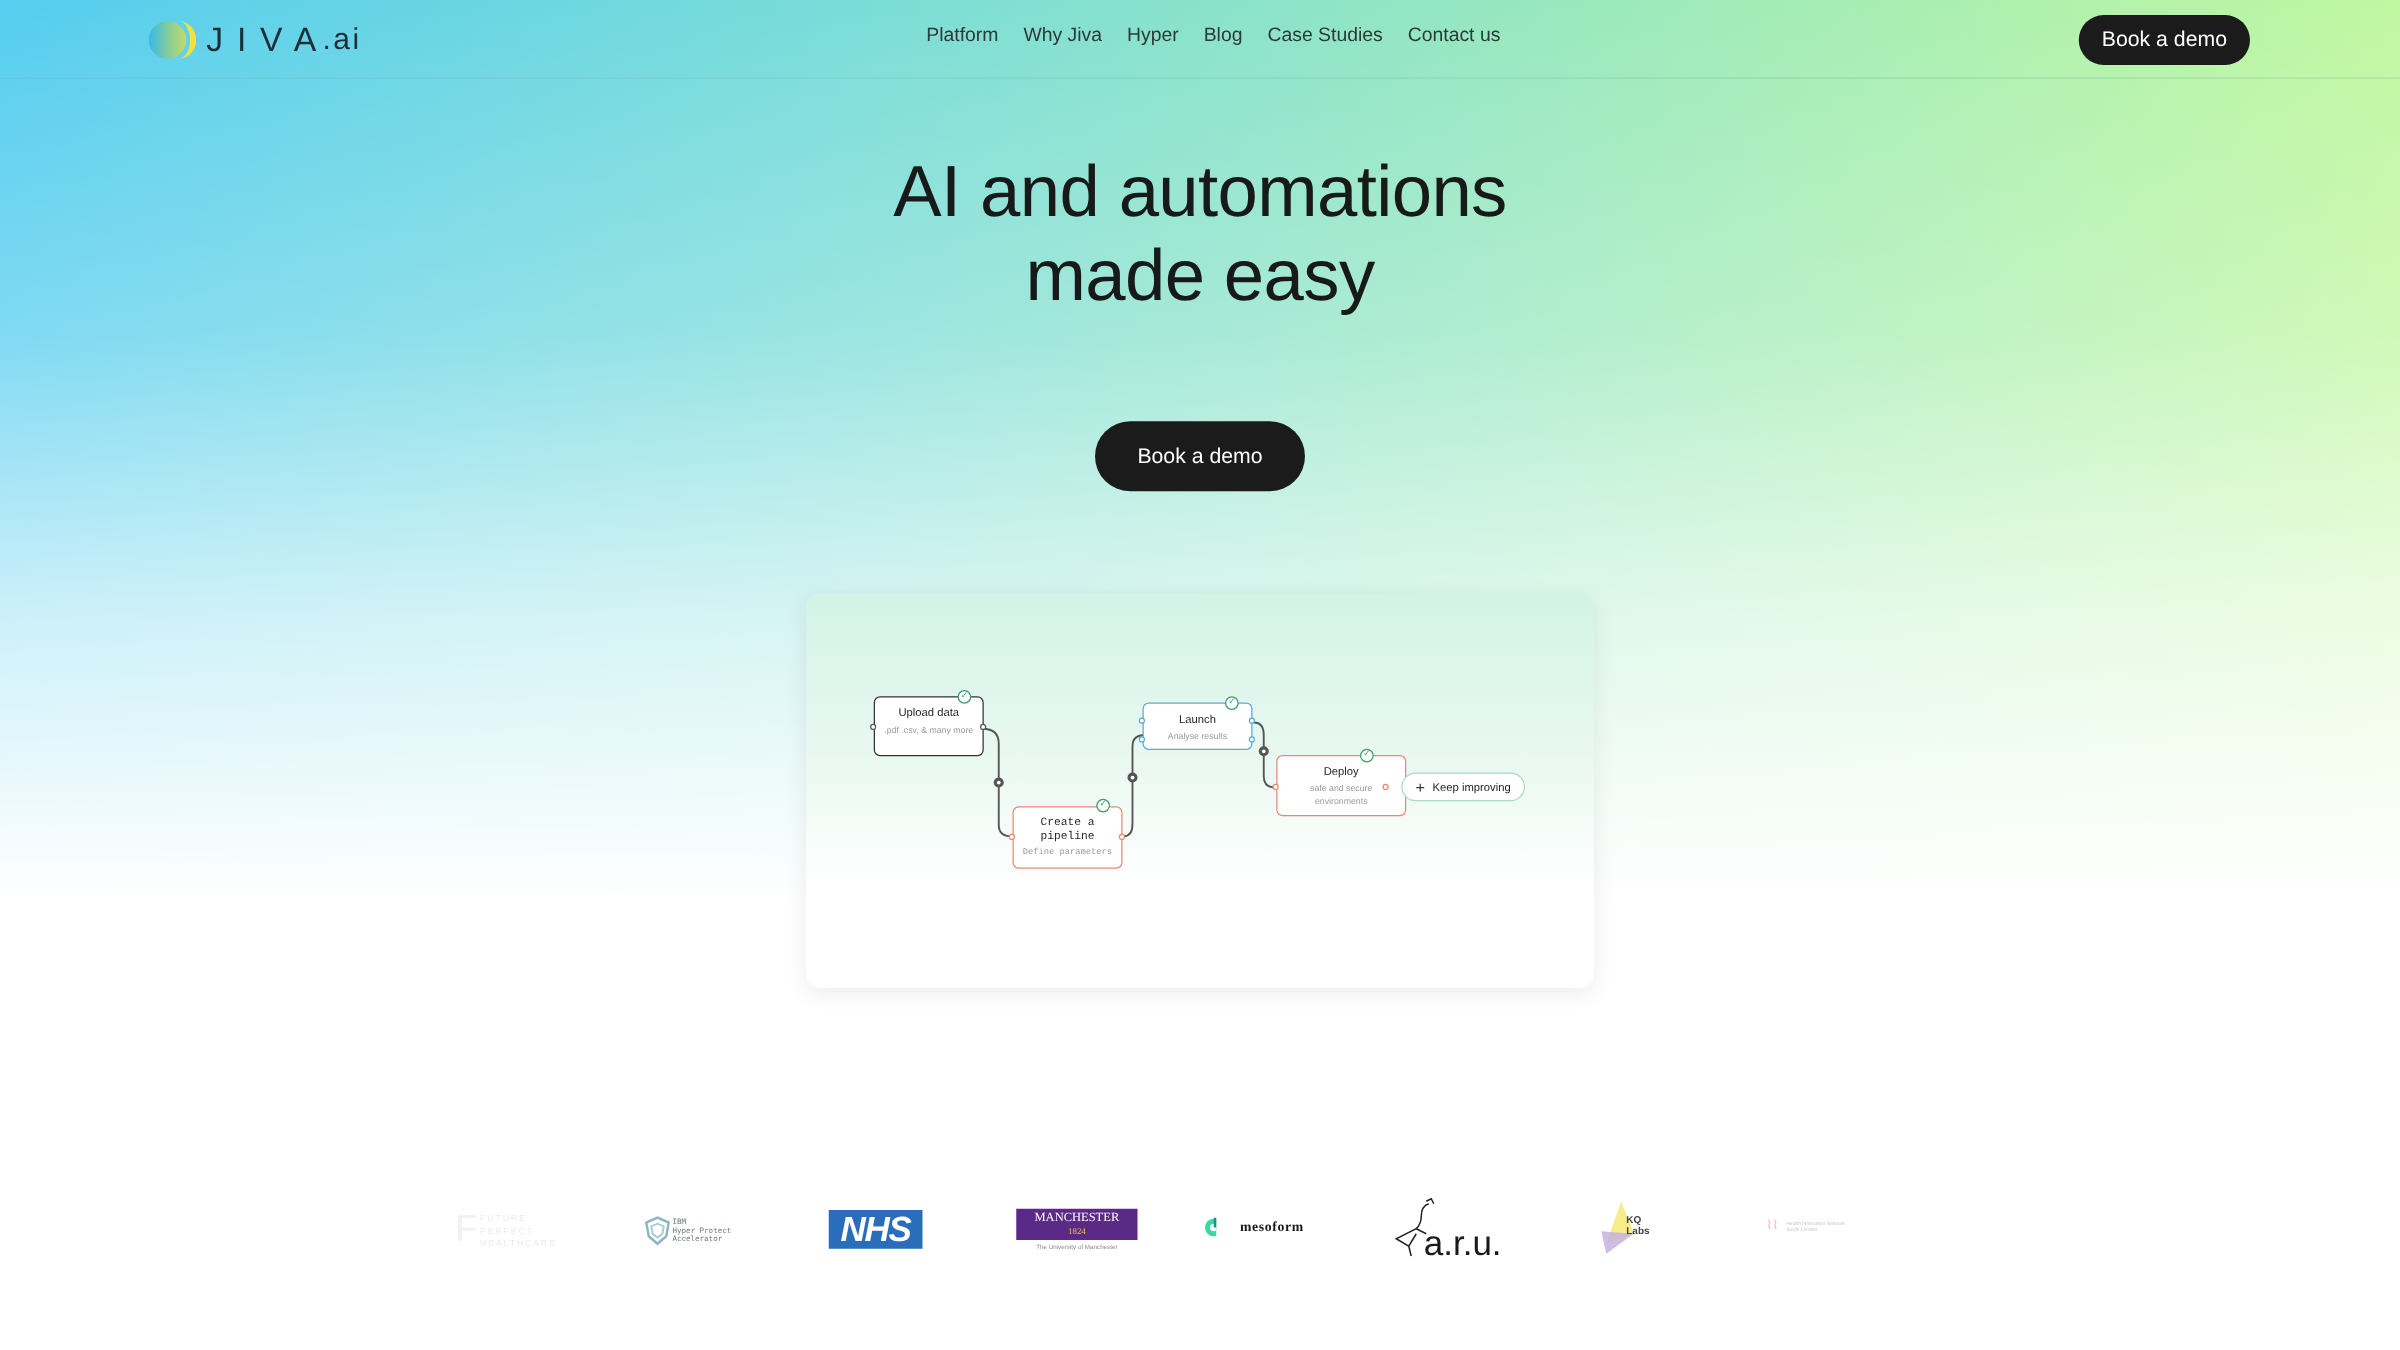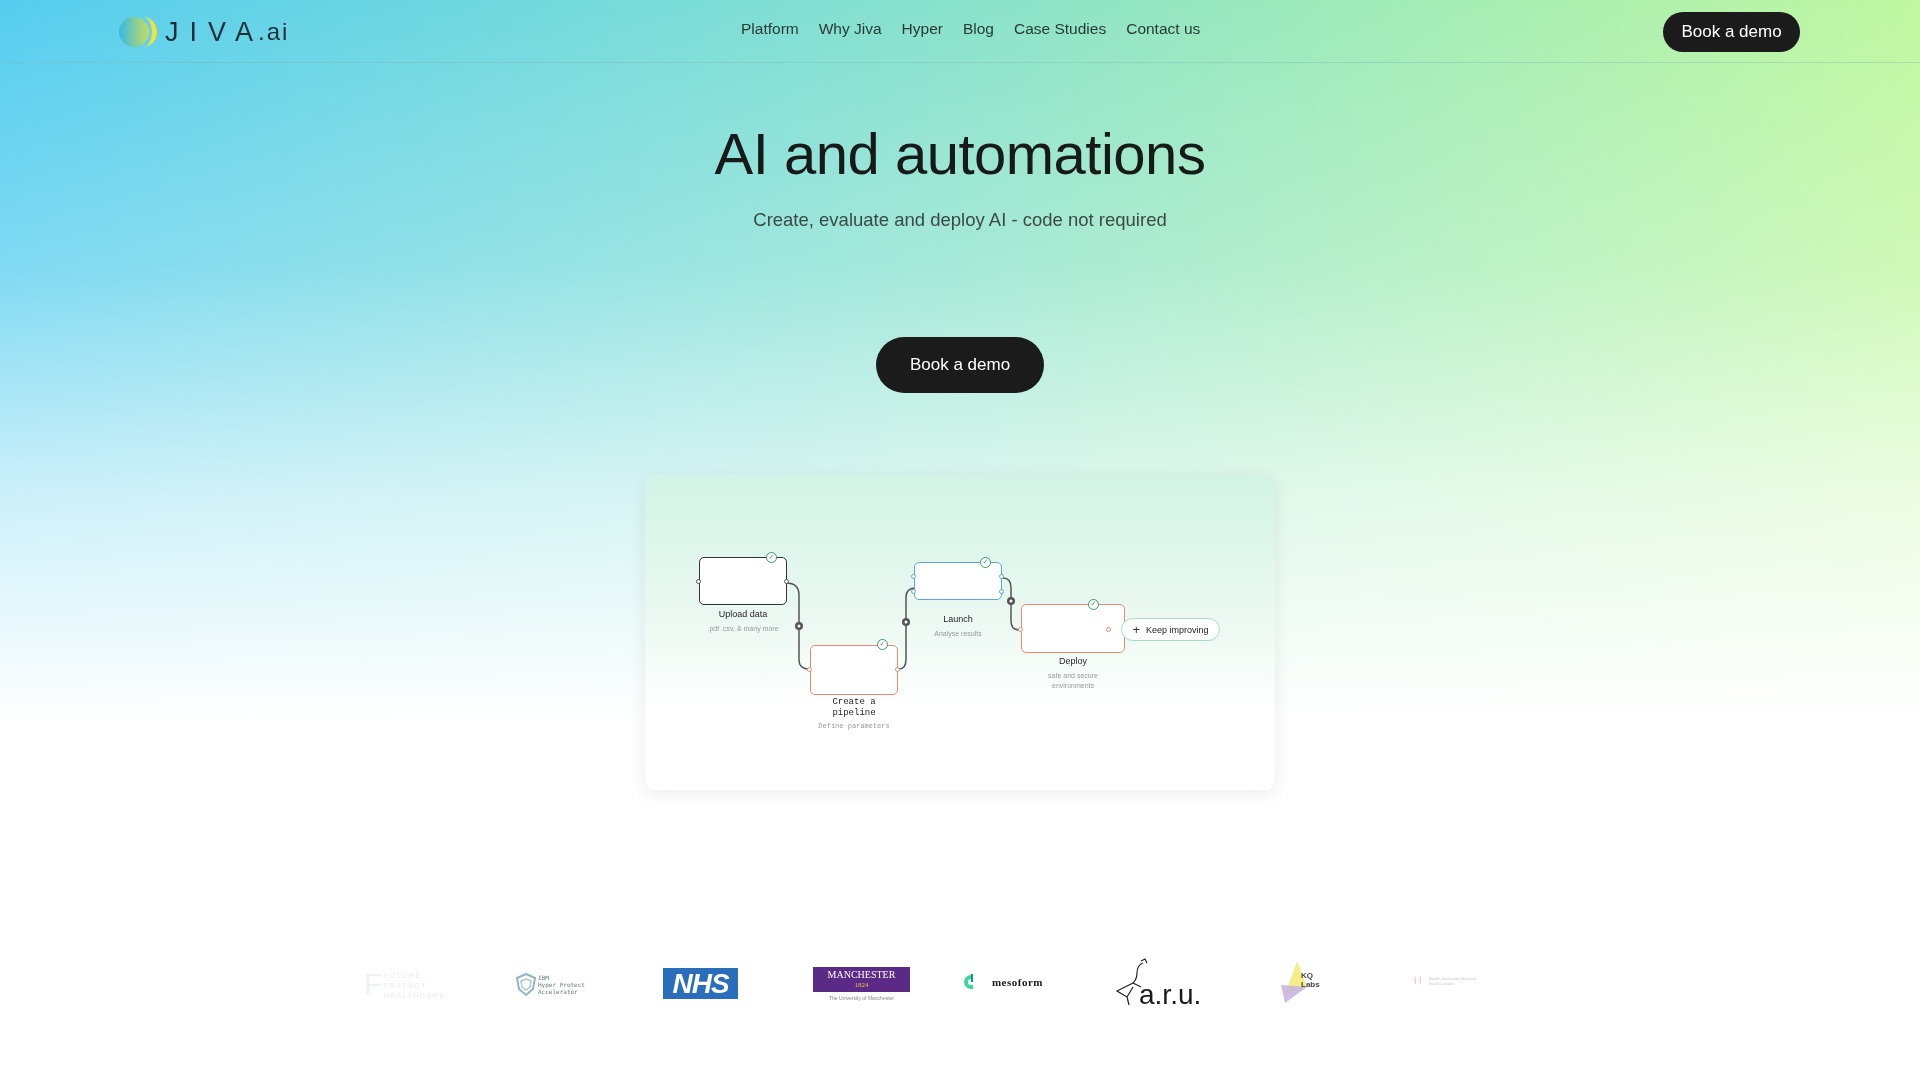--- a/index.html
+++ b/index.html
@@ -48,21 +48,21 @@
   .card {
     position: absolute; left: 645px; top: 475px; width: 630px; height: 315px; border-radius: 10px;
     background: linear-gradient(180deg, #d2f3e6 0%, #e8f8f0 40%, #ffffff 75%);
     box-shadow: 0 4px 18px rgba(0,0,0,0.08);
     z-index: 2; overflow: hidden;
   }
   .node {
     position: absolute; background: #ffffff; border-radius: 5px; border: 1.5px solid #333; text-align: center;
     padding-top: 7px;
   }
-  .node .t { font-size: 9px; color: #262626; line-height: 11px; margin-top: 44px; }
+  .node .t { font-size: 9px; color: #262626; line-height: 11px; }
   .node .s { font-size: 7px; color: #9a9a9a; margin-top: 4px; line-height: 10px; padding: 0 6px; }
   .check {
     position: absolute; width: 11px; height: 11px; border-radius: 50%; border: 1.3px solid #3a9a6a; background: #fff;
     font-size: 7px; color: #3a9a6a; line-height: 8px; text-align: center;
   }
   .port { position: absolute; width: 5px; height: 5px; border-radius: 50%; background: #fff; border: 1px solid #555; }
   .keep {
     position: absolute; left: 476px; top: 143px; width: 99px; height: 23px; border-radius: 12px;
     border: 1.5px solid #a5dcc8; background: #ffffff; display: flex; align-items: center; justify-content: center; gap: 6px;
     font-size: 9px; color: #222;
@@ -92,22 +92,22 @@
     <a href="#">Blog</a>
     <a href="#">Case Studies</a>
     <a href="#">Contact us</a>
   </nav>
   <a class="nav-cta">Book a demo</a>
 </header>
 
 <section class="hero">
   <h1>
     <span>AI and automations</span><br>
+    <span>made easy</span>
   </h1>
-  <p>Create, evaluate and deploy AI - code not required</p>
 </section>
 <a class="hero-cta">Book a demo</a>
 
 <div class="card">
   <svg width="630" height="315" style="position:absolute;left:0;top:0">
     <path d="M 141 108 Q 154 108 154 120 L 154 185 Q 154 194 164 194" fill="none" stroke="#555" stroke-width="1.5"></path>
     <path d="M 254 194 Q 261 194 261 184 L 261 122 Q 261 113 271 113" fill="none" stroke="#555" stroke-width="1.5"></path>
     <path d="M 358 103 Q 366 103 366 113 L 366 146 Q 366 155 375 155" fill="none" stroke="#555" stroke-width="1.5"></path>
     <circle cx="154" cy="151" r="4" fill="#555"></circle>
       <circle cx="154" cy="151" r="1.5" fill="#fff"></circle>

